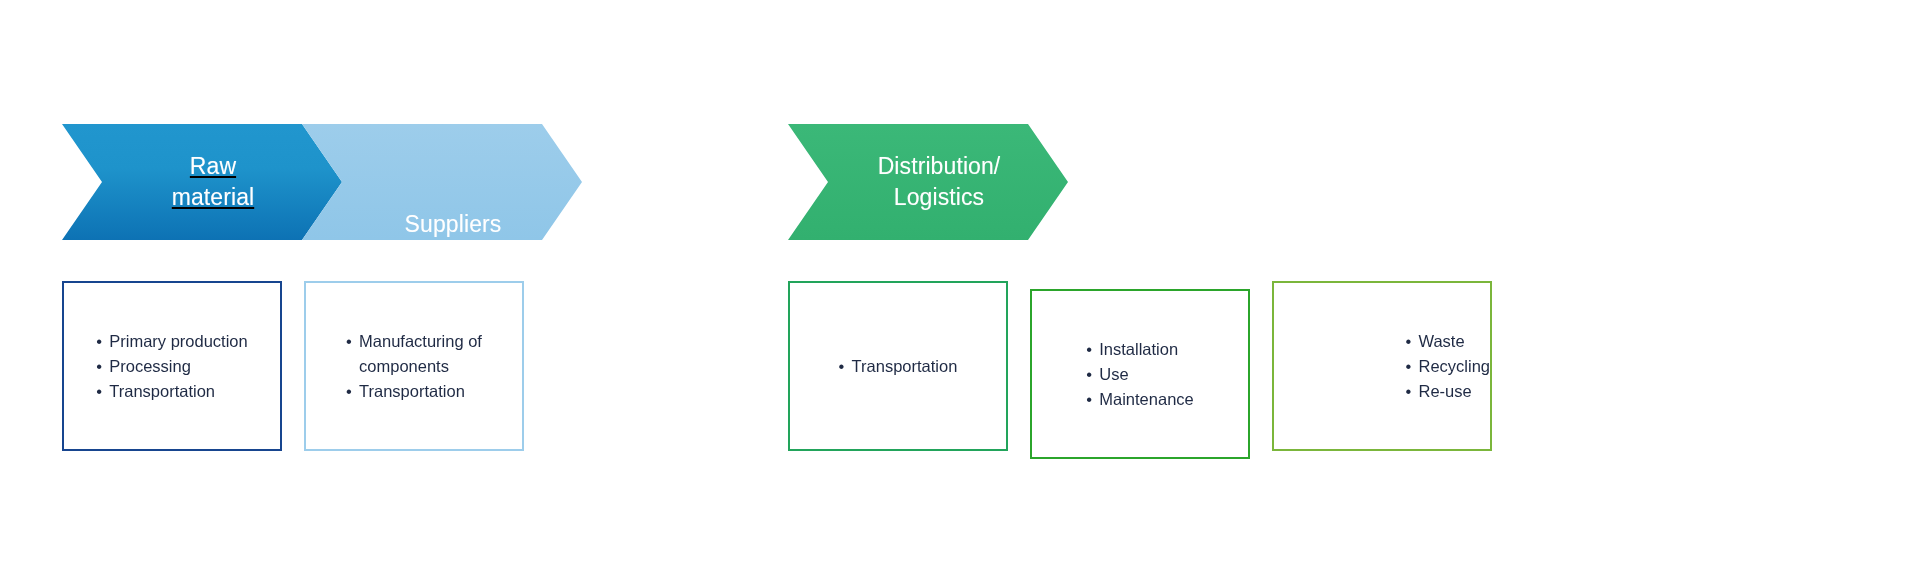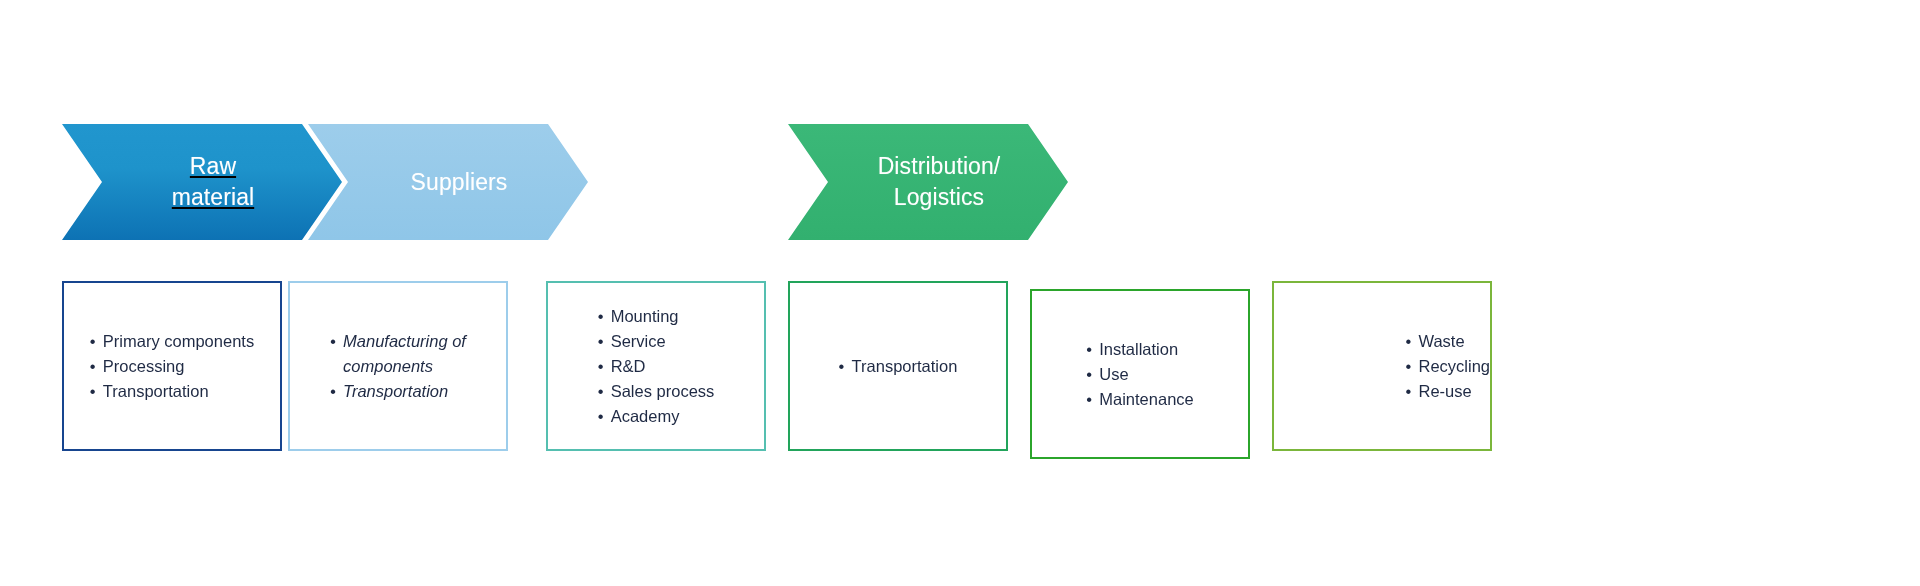--- a/index.html
+++ b/index.html
@@ -52,21 +52,21 @@
     padding-right: 4px;
   }
 
   
   .clip-arrow {
     -webkit-clip-path: polygon(0 0, calc(100% - 40px) 0, 100% 50%, calc(100% - 40px) 100%, 0 100%, 40px 50%);
     clip-path: polygon(0 0, calc(100% - 40px) 0, 100% 50%, calc(100% - 40px) 100%, 0 100%, 40px 50%);
   }
 
   .ch0 { left: 0px;    width: 280px; background: linear-gradient(to bottom, #2196CE 0%, #1E93CB 38%, #0D72B4 100%); text-decoration: underline; }
-  .ch1 { left: 246px;  width: 280px; background: linear-gradient(to bottom, #9DCDEB 0%, #8FC6E8 100%); }
+  .ch1 { left: 240px;  width: 280px; background: linear-gradient(to bottom, #9DCDEB 0%, #8FC6E8 100%); align-items: flex-end; }
   .ch2 { left: 484px;  width: 280px; background: linear-gradient(to bottom, #79CCC2 0%, #6CC6BC 100%); }
   .ch3 { left: 726px;  width: 280px; background: linear-gradient(to bottom, #3BB878 0%, #32B06F 100%); }
   .ch4 { left: 968px;  width: 280px; background: linear-gradient(to bottom, #41B349 0%, #39AC43 100%); }
   .ch5 { left: 1210px; width: 308px; background: linear-gradient(to bottom, #9CC85A 0%, #96C452 100%); }
 
   
   .boxes-row {
     position: absolute;
     left: 62px;
     top: 281px;
@@ -80,21 +80,21 @@
     height: 170px;
     box-sizing: border-box;
     background: #ffffff;
     border-style: solid;
     border-width: 2px;
     display: flex;
     align-items: center;
     justify-content: center;
   }
   .bx0 { left: 0px;    border-color: #17458F; }
-  .bx1 { left: 226px;  border-color: #9DCDEB; font-style: italic; }
+  .bx1 { left: 242px;  border-color: #9DCDEB; }
   .bx2 { left: 484px;  border-color: #55BFB0; }
   .bx3 { left: 726px;  border-color: #22A45B; }
   .bx4 { left: 968px;  border-color: #2BA52B; margin-top: 8px; }
   .bx5 { left: 1210px; border-color: #7BB63B; justify-content: flex-end; }
 
   .bullet-list {
     margin: 0;
     padding: 0;
     list-style: none;
     color: #1F2A44;
@@ -131,39 +131,30 @@
     </div>
     <div class="chevron clip-arrow ch3">
       <span class="chevron-label">Distribution/
 Logistics</span>
     </div>
   </div>
 
   <div class="boxes-row">
     <div class="detail-box bx0">
       <ul class="bullet-list">
-          <li>Primary components</li>
+          <li>Primary production</li>
           <li>Processing</li>
           <li>Transportation</li>
         </ul>
     </div>
     <div class="detail-box bx1">
       <ul class="bullet-list">
           <li class="wrap">Manufacturing of
 components</li>
           <li>Transportation</li>
-        </ul>
-    </div>
-    <div class="detail-box bx2">
-      <ul class="bullet-list">
-          <li>Mounting</li>
-          <li>Service</li>
-          <li>R&amp;D</li>
-          <li>Sales process</li>
-          <li>Academy</li>
         </ul>
     </div>
     <div class="detail-box bx3">
       <ul class="bullet-list">
           <li>Transportation</li>
         </ul>
     </div>
     <div class="detail-box bx4">
       <ul class="bullet-list">
           <li>Installation</li>

